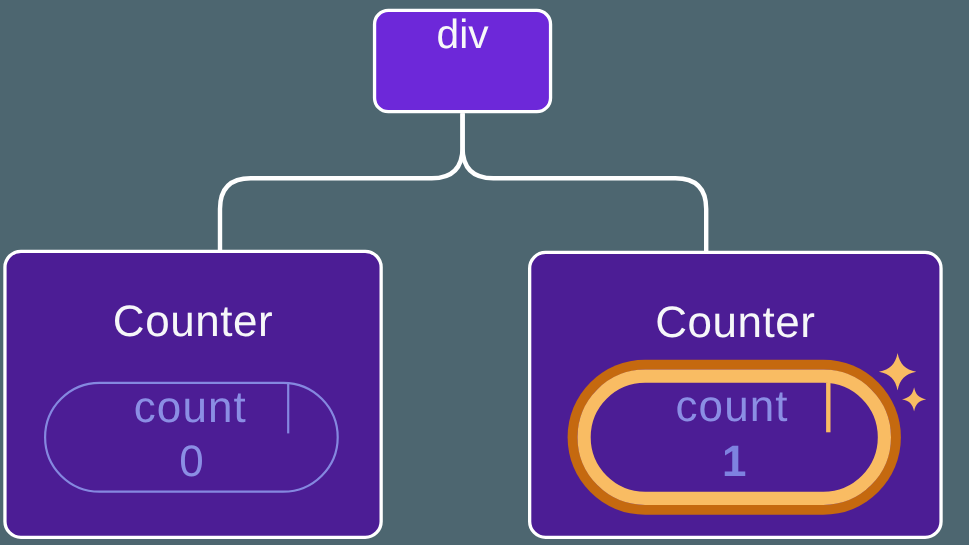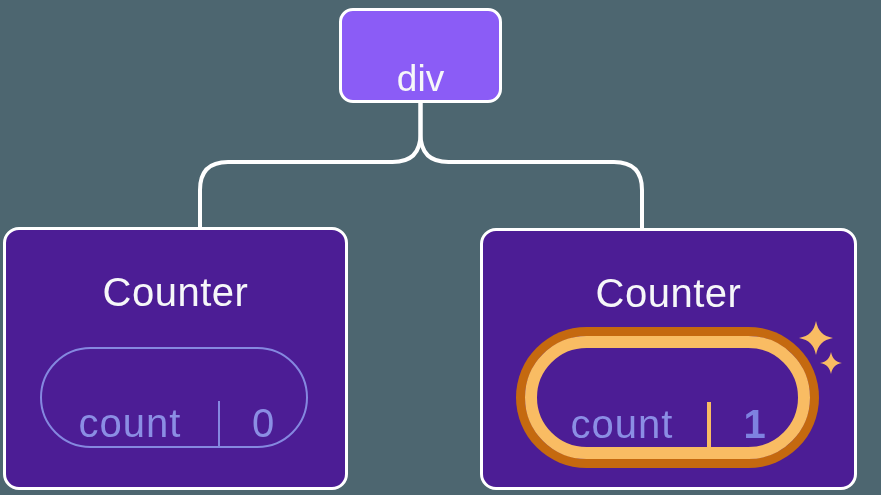--- a/index.html
+++ b/index.html
@@ -9,24 +9,24 @@
     font-family: "Liberation Sans", sans-serif;
     overflow: hidden;
   }
   .stage { position: relative; width: 881px; height: 495px; background: #4d6670; }
 
   .connector-svg { position: absolute; left: 0; top: 0; width: 881px; height: 495px; pointer-events: none; }
 
   .node {
     position: absolute; left: 339px; top: 8px; width: 163px; height: 95px;
     box-sizing: border-box;
-    background: #8b5cf6;
+    background: #6d28d9;
     border: 3px solid #ffffff;
     border-radius: 14px;
-    display: flex; align-items: flex-end; justify-content: center;
+    display: flex; align-items: flex-start; justify-content: center;
     color: #f6f7f9; font-size: 37px; font-weight: 500;
     z-index: 2;
   }
 
   .card {
     position: absolute;
     box-sizing: border-box;
     background: #4c1d95;
     border: 3px solid #ffffff;
     border-radius: 16px;
@@ -38,23 +38,23 @@
   .card-title {
     position: absolute; left: 0; top: 40px; width: 100%;
     text-align: center;
     color: #f6f7f9; font-size: 40px; font-weight: 500;
     letter-spacing: 0.5px;
   }
 
   .pill {
     position: absolute;
     box-sizing: border-box;
-    display: flex; align-items: flex-end;
+    display: flex; align-items: center;
     border-radius: 70px;
-    color: #8b8ee4; font-size: 40px;
+    color: #8b8ee4; font-size: 40px; flex-direction: column;
   }
   .pill--plain {
     left: 34px; top: 117px; width: 268px; height: 101px;
     border: 2px solid #8588e0;
   }
   .pill--highlight {
     left: 42px; top: 105px; width: 285px; height: 123px;
     border: 12px solid #f9bc63;
     box-shadow: 0 0 0 9px #c5690f;
   }

